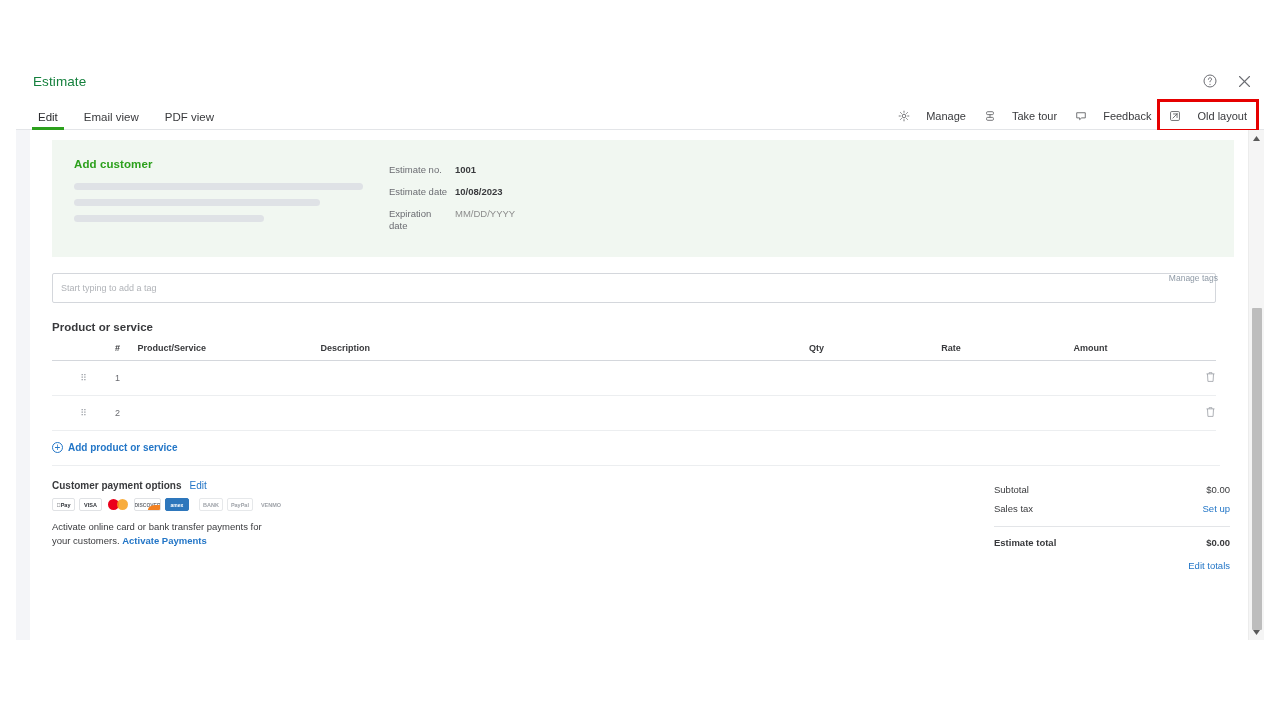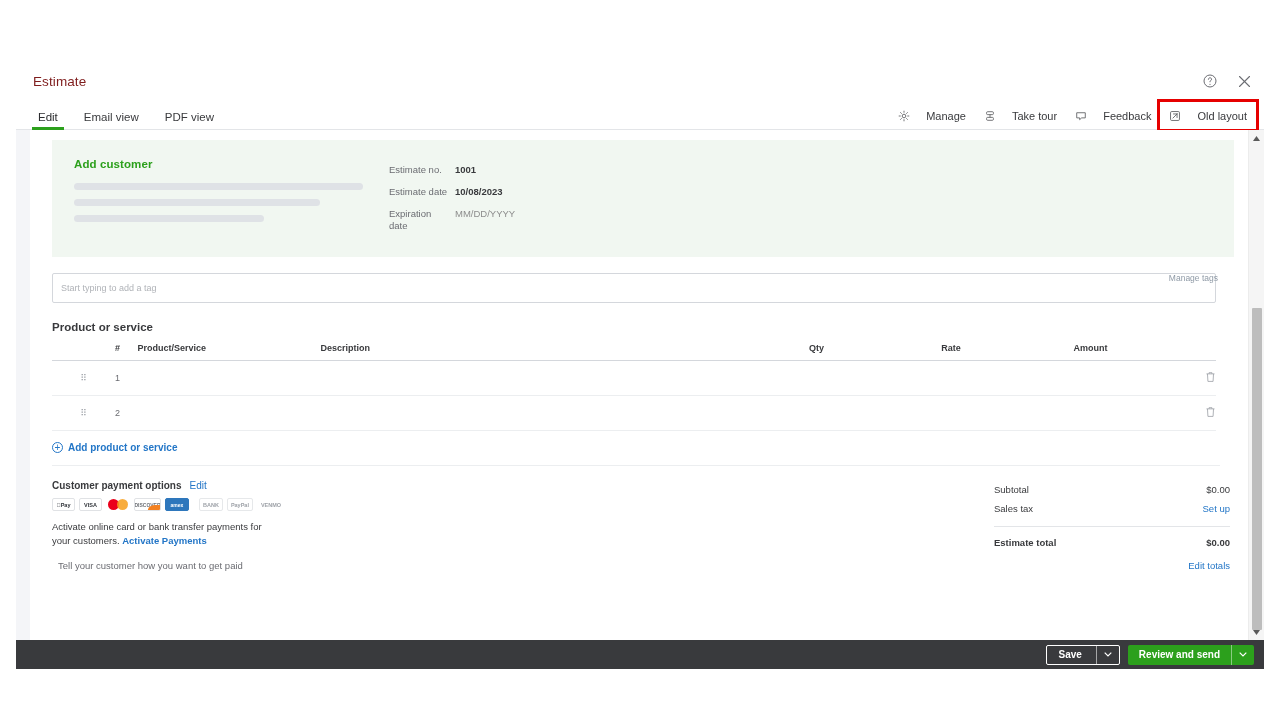--- a/index.html
+++ b/index.html
@@ -18,21 +18,21 @@
     background: #ffffff;
     display: flex; flex-direction: column;
   }
 
   
   .titlebar {
     height: 38px; position: relative; flex: 0 0 38px;
     display: flex; align-items: center;
   }
   .title-text {
-    margin-left: 17px; font-size: 13.5px; color: #7f1d1d; letter-spacing: .1px;
+    margin-left: 17px; font-size: 13.5px; color: #15803d; letter-spacing: .1px;
   }
   .titlebar-actions {
     position: absolute; right: 10px; top: 0; height: 38px;
     display: flex; align-items: center; gap: 14px;
   }
   .icon-btn {
     width: 20px; height: 20px; display: flex; align-items: center; justify-content: center;
     color: #6b6c72; cursor: pointer;
   }
   .icon-btn svg { display: block; }
@@ -435,21 +435,20 @@
                 <div class="badge plain" style="border-color:transparent">
                     <span>VENMO</span>
                   </div>
               </div>
 
               <div class="pay-desc">
                 <span>Activate online card or bank transfer payments for your customers.</span>
                 <span class="pay-link">Activate Payments</span>
               </div>
 
-              <div class="pay-note">Tell your customer how you want to get paid</div>
             </div>
 
             <div class="totals-col">
               <div class="total-row">
                 <span>Subtotal</span>
                 <span class="val">$0.00</span>
               </div>
               <div class="total-row">
                 <span>Sales tax</span>
                 <span class="link">Set up</span>
@@ -476,33 +475,15 @@
         <div class="sb-thumb"></div>
         <div class="sb-arrow down">
           <svg width="7" height="5" viewBox="0 0 7 5" fill="currentColor">
               <path d="M3.5 5 0 0h7z"></path>
             </svg>
         </div>
       </div>
     </div>
   </div>
 
-  <div class="footer">
-    <div class="btn-save">
-      <span class="lbl">Save</span>
-      <span class="car">
-        <svg width="8" height="5" viewBox="0 0 8 5" fill="none" stroke="currentColor" stroke-width="1.2">
-            <path d="M.7.7 4 4 7.3.7"></path>
-          </svg>
-      </span>
-    </div>
-    <div class="btn-primary">
-      <span class="lbl">Review and send</span>
-      <span class="car">
-        <svg width="8" height="5" viewBox="0 0 8 5" fill="none" stroke="currentColor" stroke-width="1.2">
-            <path d="M.7.7 4 4 7.3.7"></path>
-          </svg>
-      </span>
-    </div>
-  </div>
 
 
 </div>
 
 </body></html>

